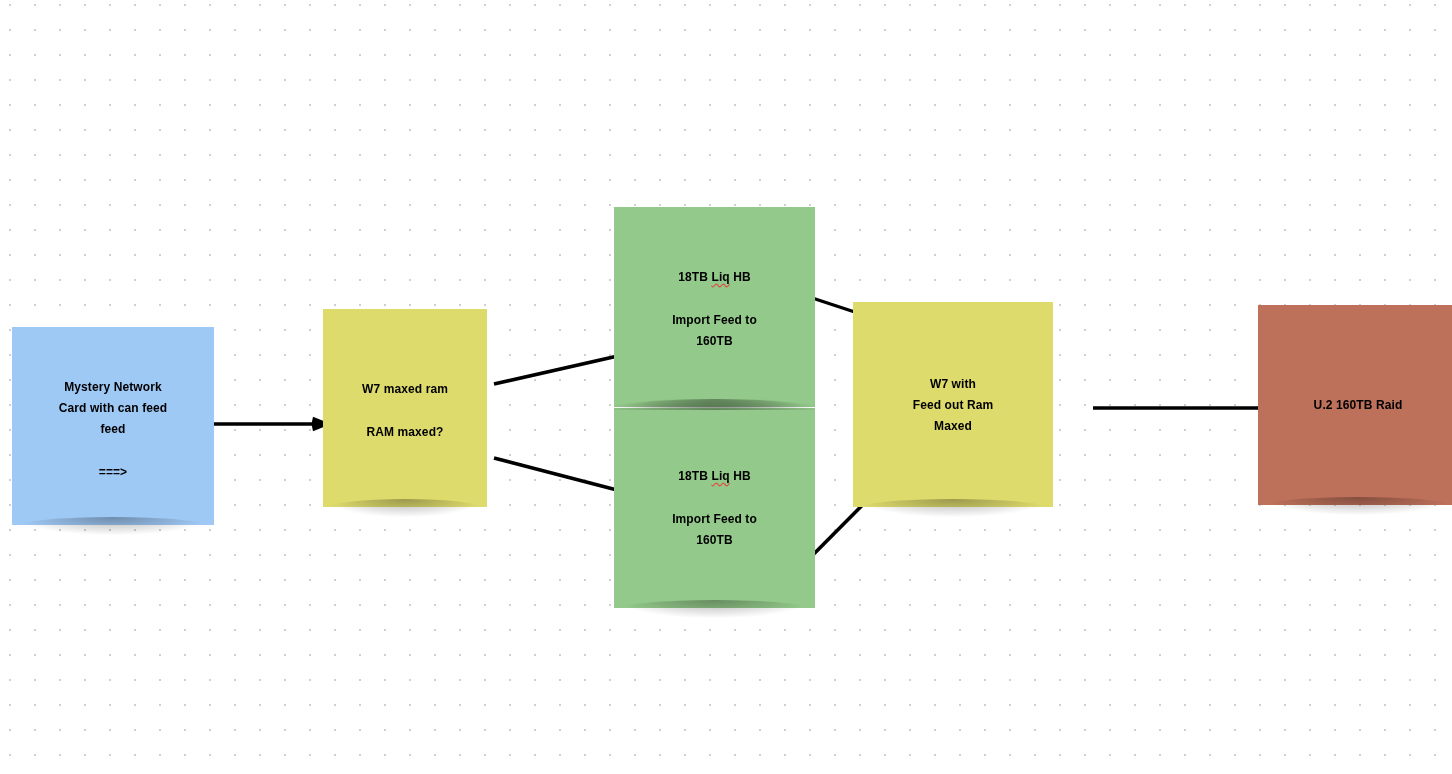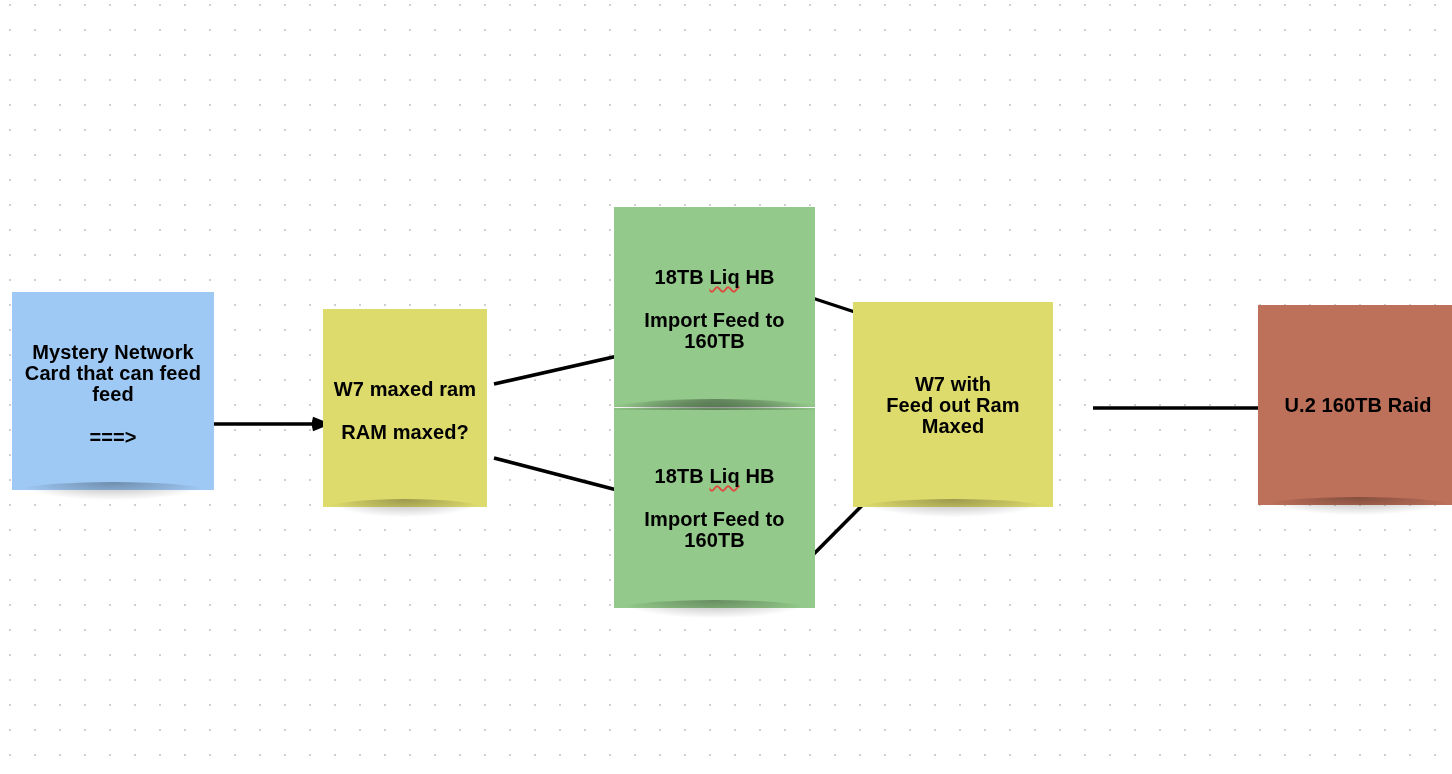--- a/index.html
+++ b/index.html
@@ -27,21 +27,21 @@
   
   .note {
     position: absolute;
     box-sizing: border-box;
     display: flex;
     flex-direction: column;
     align-items: center;
     justify-content: flex-start;
     color: #000000;
     font-weight: bold;
-    font-size: 20px;
+    font-size: 12px;
     line-height: 21px;
     text-align: center;
     letter-spacing: 0.1px;
     user-select: none;
   }
   
   .note::after {
     content: "";
     position: absolute;
     left: 3%;
@@ -95,24 +95,24 @@
   .conn-head { fill: #000000; }
   .handle-outer { fill: #ffffff; stroke: #7aa5e0; stroke-width: 1.2; }
   .handle-inner { fill: #8ab3e8; }
 </style>
 </head>
 <body>
 
 <div id="canvas" style="width: 1452px; height: 774px;">
 
   <div id="notes-layer">
-      <div class="note" style="left: 12px; top: 292px; width: 202px; height: 198px; background: rgb(159, 201, 245); padding-top: 50px; z-index: 1;">
+      <div class="note" style="left: 12px; top: 327px; width: 202px; height: 198px; background: rgb(159, 201, 245); padding-top: 50px; z-index: 1;">
         <div style="width: 100%;">
           <div class="note-line">Mystery Network</div>
-          <div class="note-line">Card that can feed</div>
+          <div class="note-line">Card with can feed</div>
           <div class="note-line">feed</div>
           <div class="gap"></div>
           <div class="note-line">===&gt;</div>
         </div>
       </div>
       <div class="note" style="left: 323px; top: 309px; width: 164px; height: 198px; background: rgb(222, 219, 109); padding-top: 70px; z-index: 1;">
         <div style="width: 100%;">
           <div class="note-line">W7 maxed ram</div>
           <div class="gap"></div>
           <div class="note-line">RAM maxed?</div>

